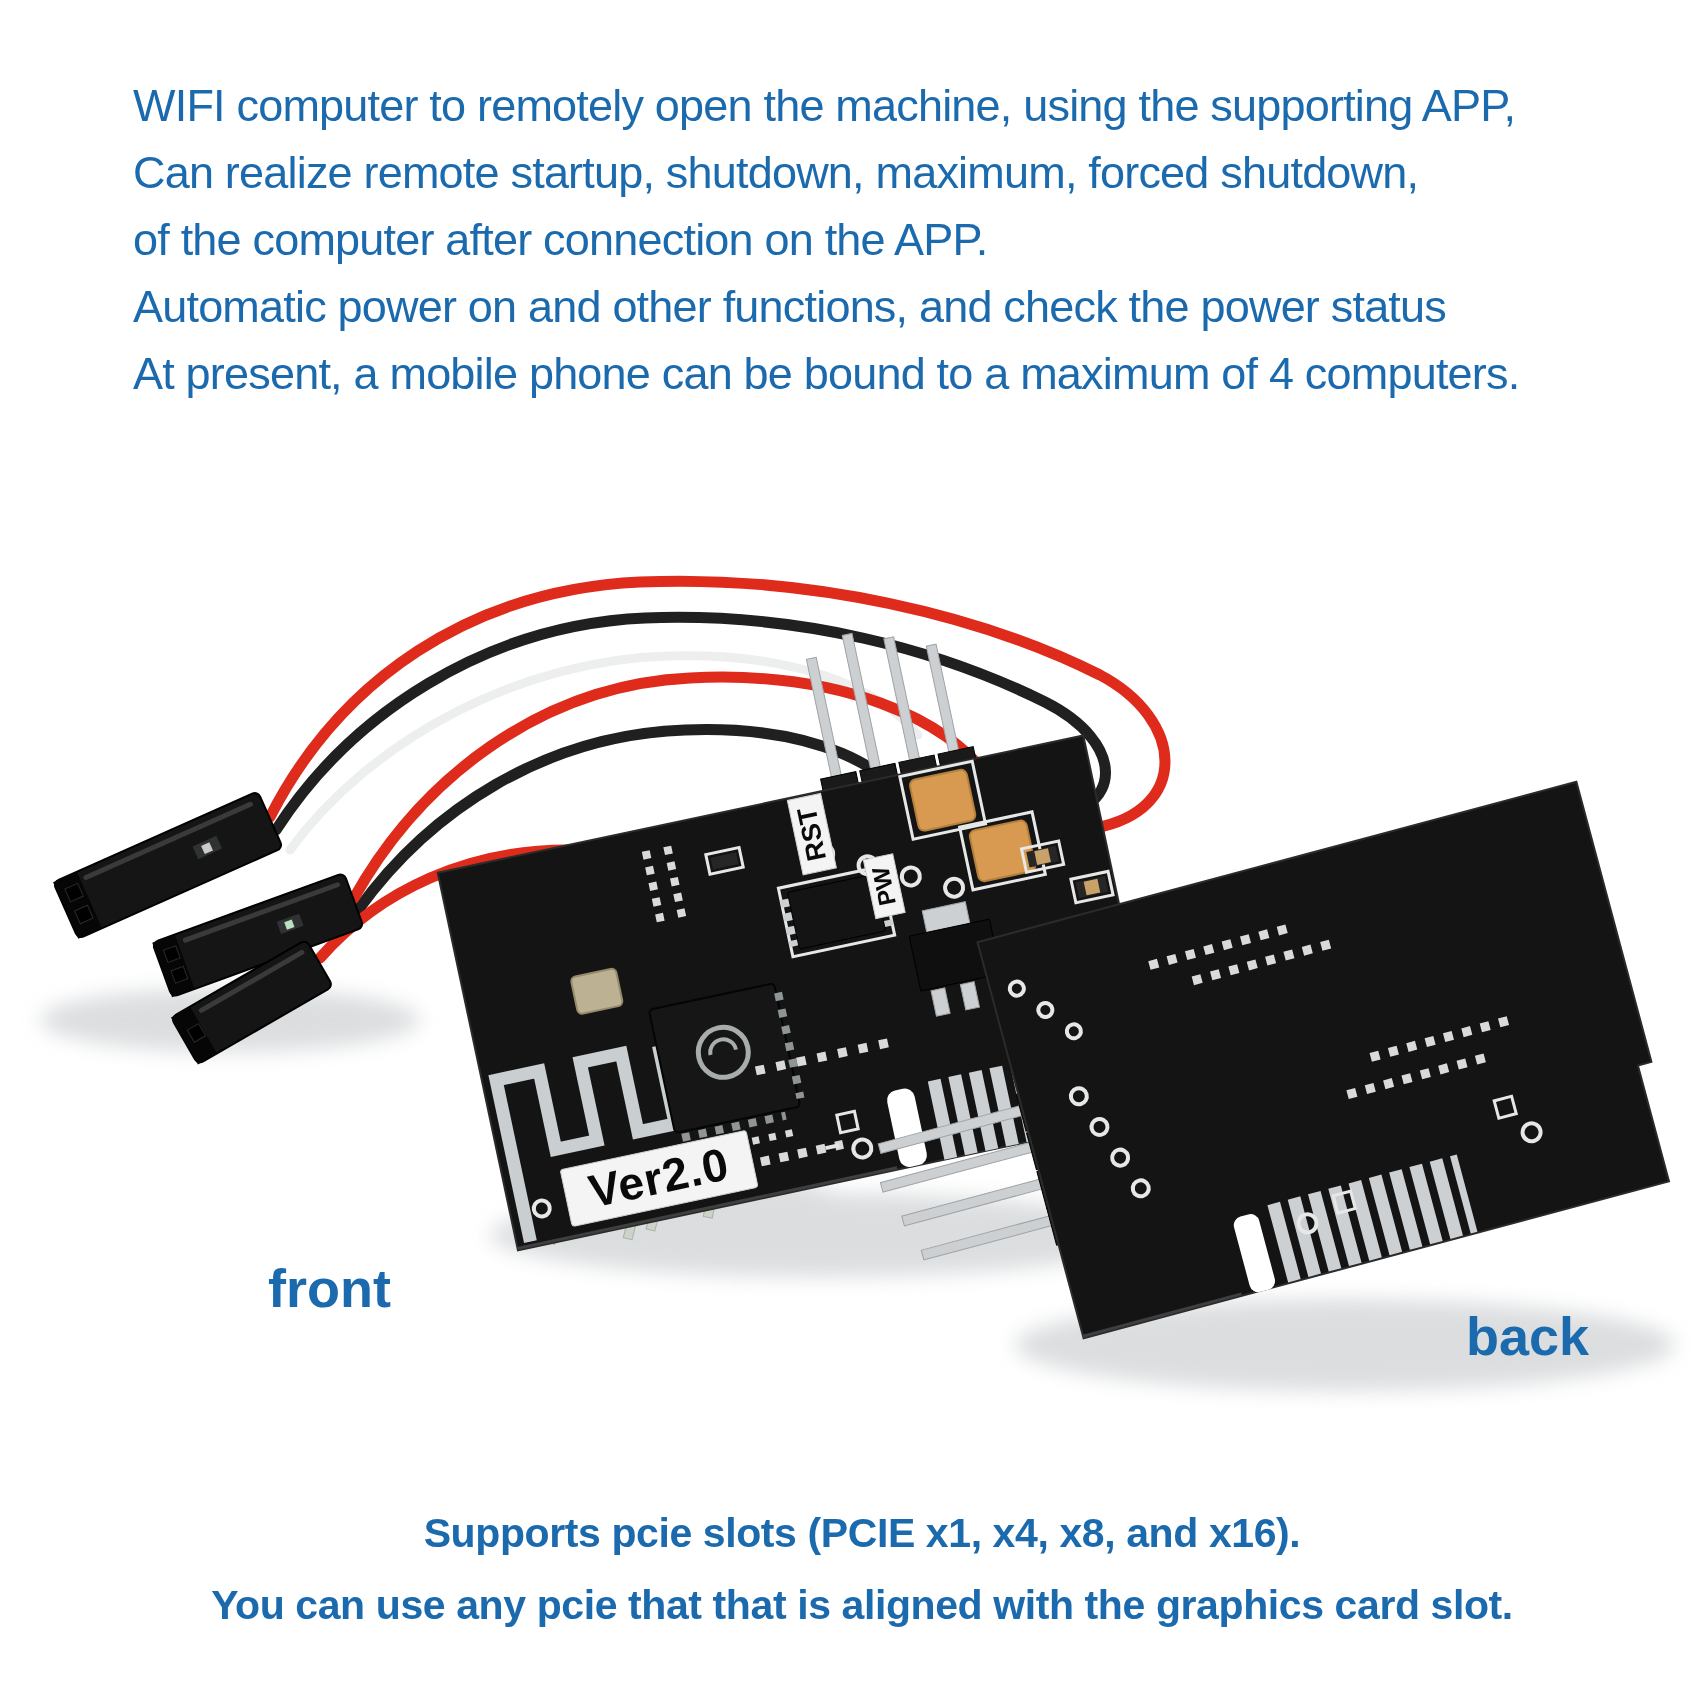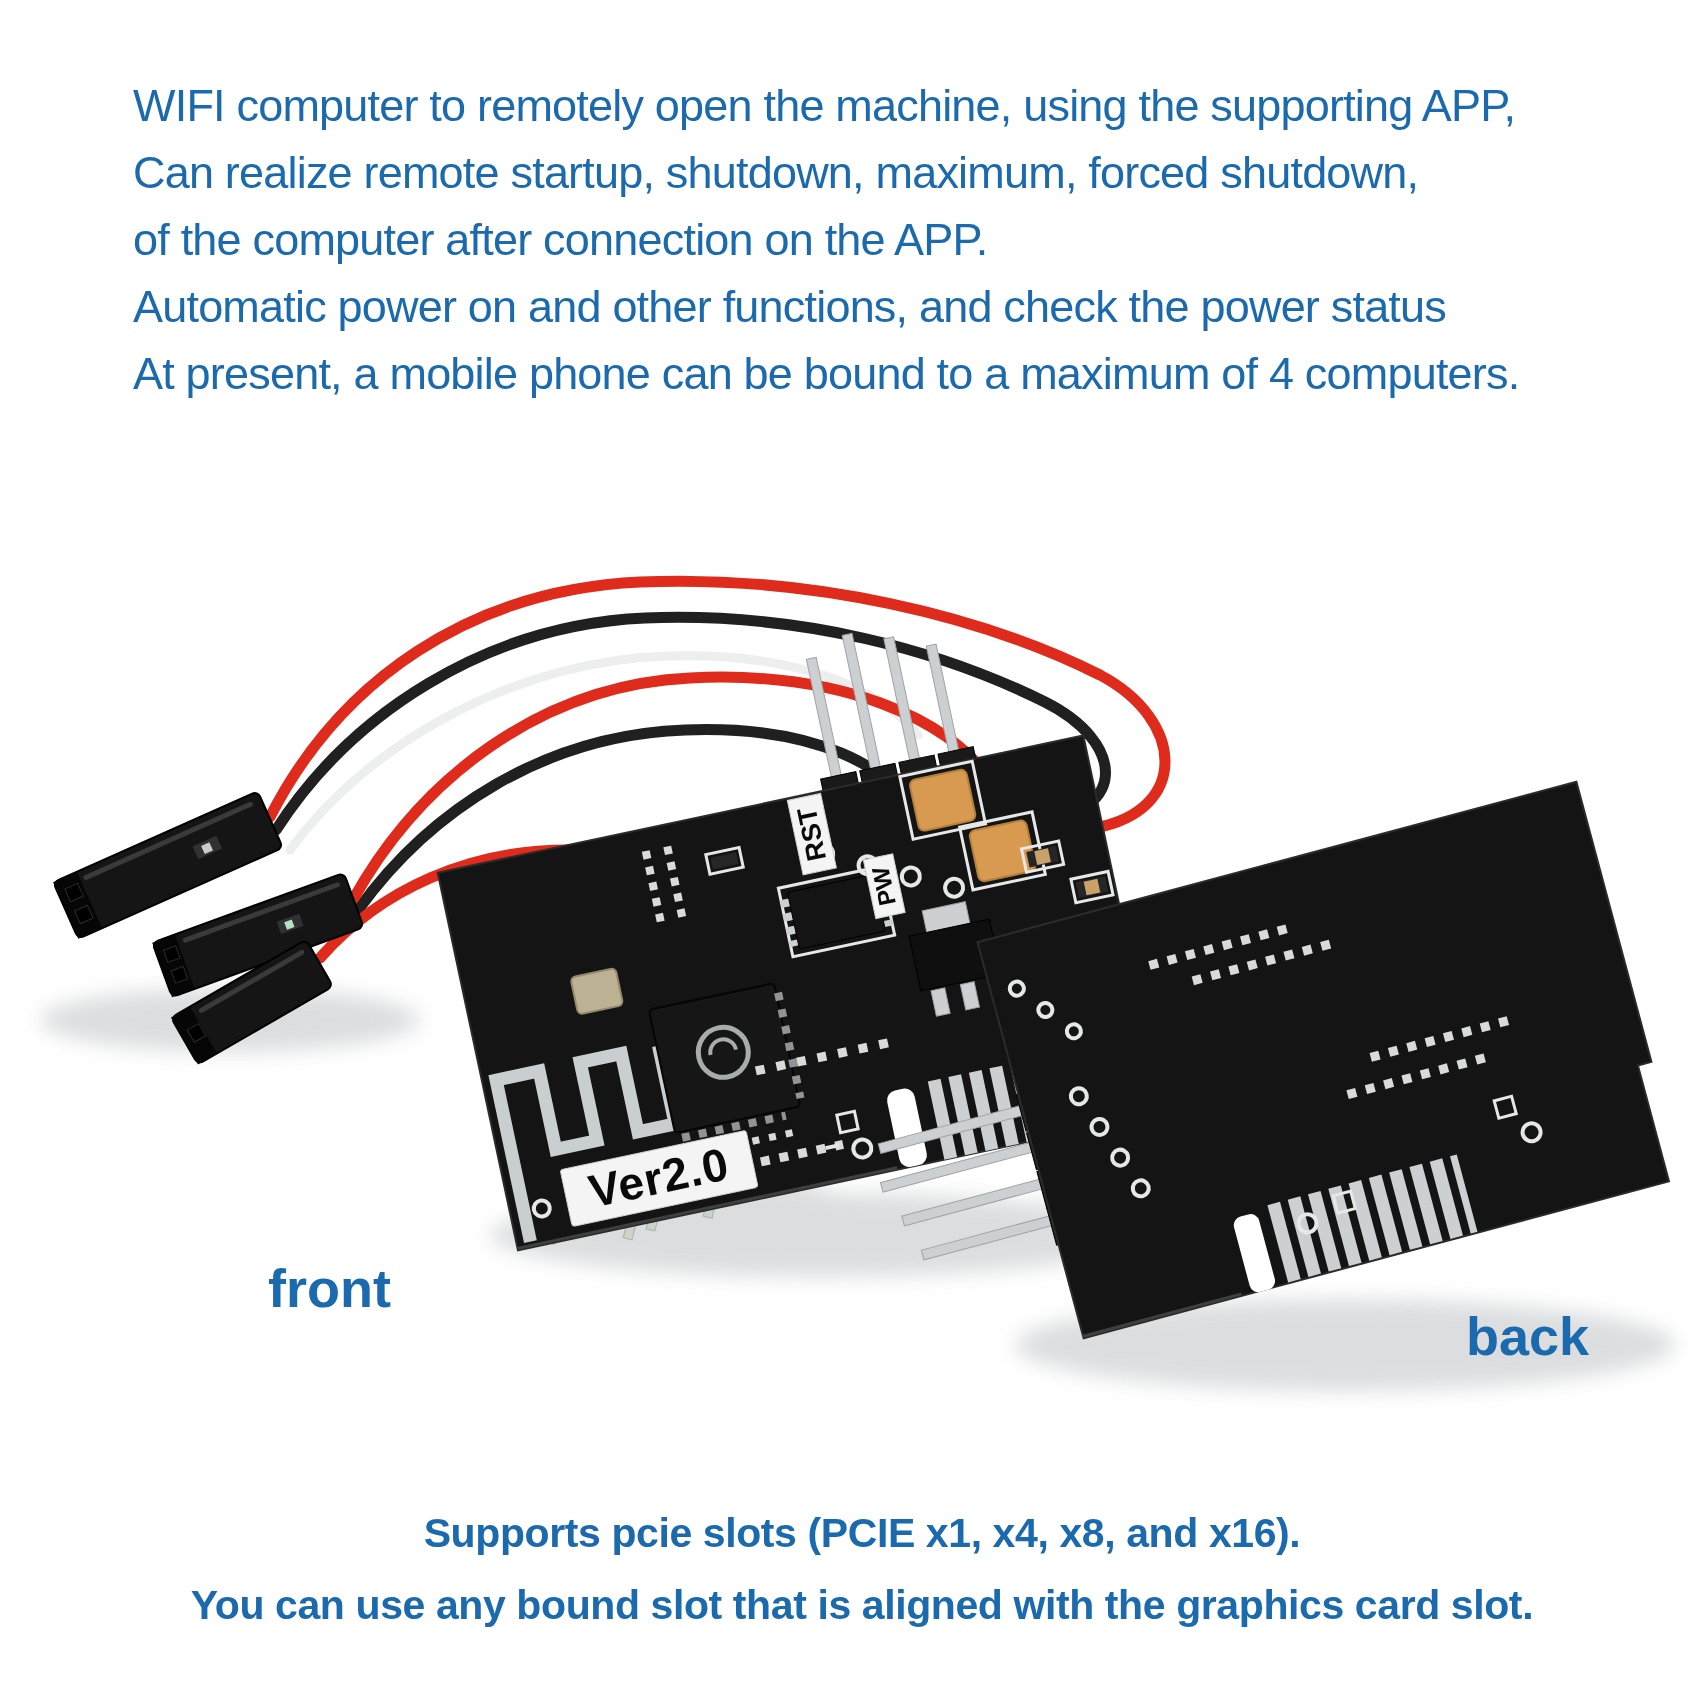--- a/index.html
+++ b/index.html
@@ -282,16 +282,16 @@
       <rect class="sqpad" x="148" y="82" width="18" height="18"></rect>
       <circle class="ring" cx="176" cy="122" r="9"></circle>
     </g>
   </svg>
 
   <div class="side-label label-front">front</div>
   <div class="side-label label-back">back</div>
 
   <div class="footer">
     <div>Supports pcie slots (PCIE x1, x4, x8, and x16).</div>
-    <div>You can use any bound slot that is aligned with the graphics card slot.</div>
+    <div>You can use any pcie that that is aligned with the graphics card slot.</div>
   </div>
 
 </div>
 
 </body></html>

